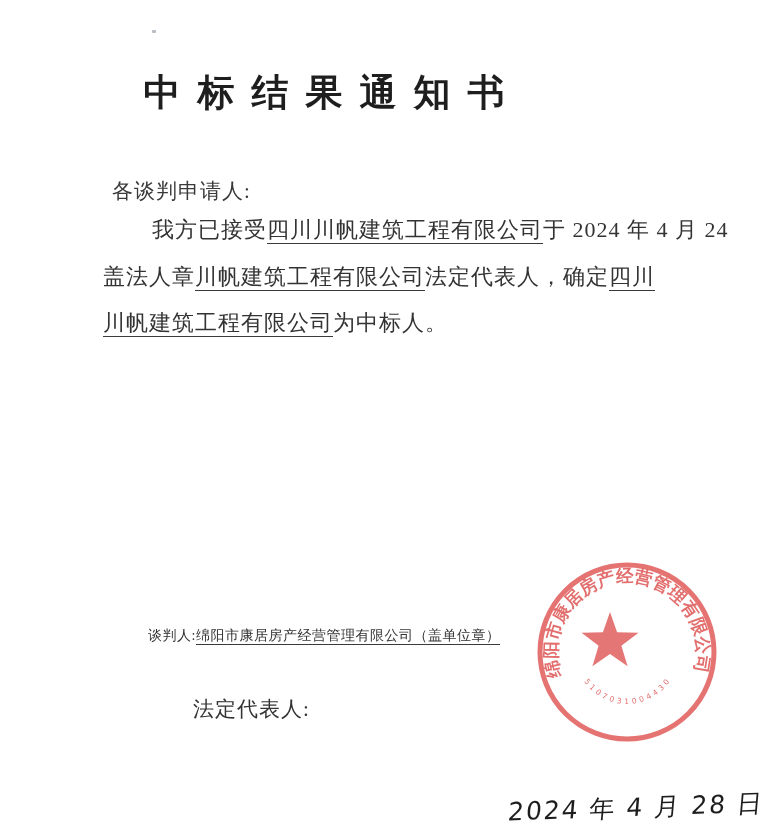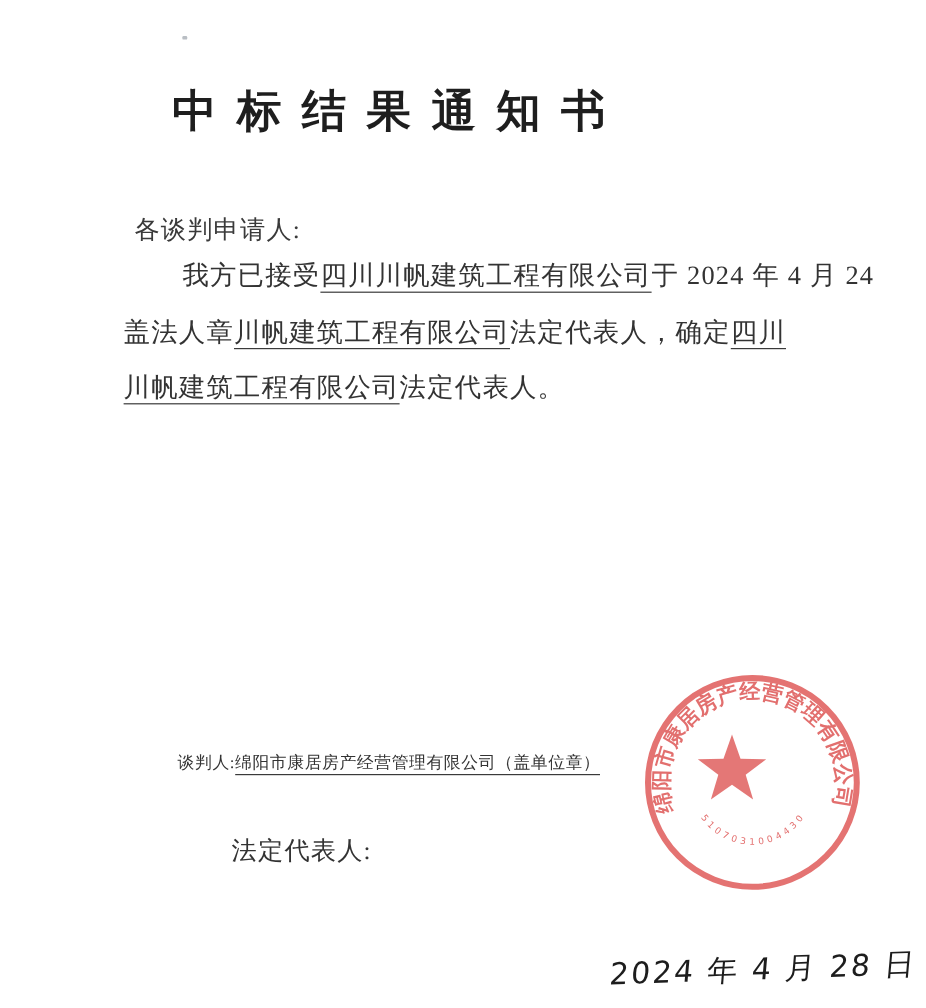--- a/index.html
+++ b/index.html
@@ -76,21 +76,21 @@
 
   <div class="speck"></div>
 
   <div class="doc-title">中标结果通知书</div>
 
   <div class="salutation">各谈判申请人:</div>
 
   <div class="body-paragraph">
       <div class="line"><span>我方已接受</span><span class="u">四川川帆建筑工程有限公司</span><span>于 2024 年 4 月 24</span></div>
       <div class="line"><span>盖法人章</span><span class="u">川帆建筑工程有限公司</span><span>法定代表人，确定</span><span class="u">四川</span></div>
-      <div class="line"><span class="u">川帆建筑工程有限公司</span><span>法定代表人。</span></div>
+      <div class="line"><span class="u">川帆建筑工程有限公司</span><span>为中标人。</span></div>
     </div>
 
 
   <div class="negotiator-row">
     <span>谈判人:</span><span class="u">绵阳市康居房产经营管理有限公司（盖单位章）</span>
   </div>
 
   <div class="legal-row">
     <span>法定代表人:</span>
   </div>

